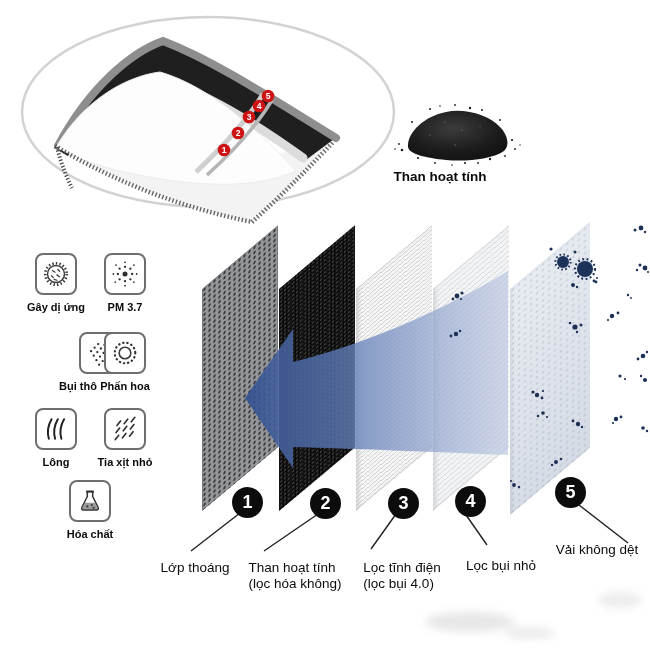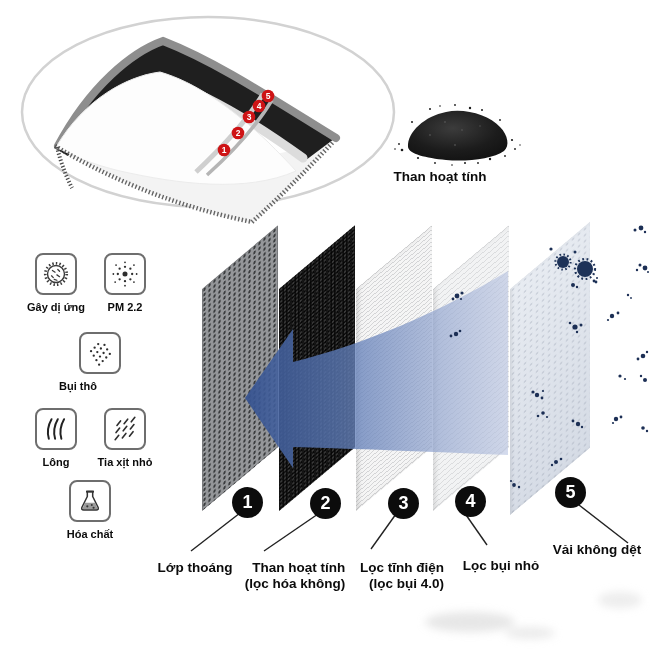--- a/index.html
+++ b/index.html
@@ -24,21 +24,21 @@
     background-image:radial-gradient(circle,rgba(125,135,155,.26) 1px,rgba(0,0,0,0) 1.4px),
                      linear-gradient(160deg,#e8ecf2,#d5dbe5);
     background-size:6px 6px,100% 100%;
     box-shadow:inset 2px 0 3px rgba(0,0,0,.08);}
   
   #overlay{position:absolute;left:0;top:0;z-index:5;pointer-events:none;}
   
   .num-circle{position:absolute;width:31px;height:31px;border-radius:50%;background:#0c0c0c;color:#fff;
     display:flex;align-items:center;justify-content:center;font-weight:bold;font-size:18px;z-index:6;}
   
-  .flabel{position:absolute;transform:translateX(-50%);text-align:right;font-weight:bold;font-size:13.5px;
+  .flabel{position:absolute;transform:translateX(-50%);text-align:left;font-weight:normal;font-size:13.5px;
     line-height:16px;white-space:nowrap;z-index:6;}
   
   .hz{position:absolute;width:42px;z-index:4;}
   .hz-box{width:38px;height:38px;border:2px solid #6e6e6e;border-radius:8px;background:#fff;
     display:flex;align-items:center;justify-content:center;}
   .hz-label{position:absolute;top:48px;left:50%;transform:translateX(-50%);font-weight:bold;
     font-size:11px;white-space:nowrap;}
   
   #coal-label{position:absolute;left:440px;top:169px;transform:translateX(-50%);
     font-weight:bold;font-size:13.5px;white-space:nowrap;z-index:6;}
@@ -299,21 +299,21 @@
         <circle cx="19" cy="6" r="1"></circle>
           <circle cx="29" cy="9" r="1"></circle>
           <circle cx="32" cy="19" r="1"></circle>
         <circle cx="29" cy="28" r="1"></circle>
           <circle cx="19" cy="32" r="1"></circle>
           <circle cx="8" cy="28" r="1"></circle>
         <circle cx="6" cy="19" r="1"></circle>
           <circle cx="9" cy="9" r="1"></circle>
       </svg>
     </div>
-    <div class="hz-label">PM 2.2</div>
+    <div class="hz-label">PM 3.7</div>
   </div>
 
   <div class="hz" style="left:35px;top:332px;padding-left:44px;">
     <div class="hz-box">
       <svg width="34" height="34" viewBox="0 0 38 38" fill="#2e2e2e">
         <g>
           <circle cx="9" cy="17" r="1.3"></circle>
             <circle cx="13" cy="13" r="1.3"></circle>
             <circle cx="17" cy="9" r="1.3"></circle>
           <circle cx="12" cy="22" r="1.3"></circle>
@@ -327,20 +327,29 @@
           <circle cx="18" cy="32" r="1.3"></circle>
             <circle cx="22" cy="28" r="1.3"></circle>
             <circle cx="26" cy="24" r="1.3"></circle>
             <circle cx="30" cy="20" r="1.3"></circle>
         </g>
       </svg>
     </div>
     <div class="hz-label">Bụi thô</div>
   </div>
 
+  <div class="hz" style="left:104px;top:332px;">
+    <div class="hz-box">
+      <svg width="34" height="34" viewBox="0 0 38 38">
+        <circle cx="19" cy="19" r="6.5" fill="none" stroke="#3a3a3a" stroke-width="1.8"></circle>
+        <circle cx="19" cy="19" r="11.5" fill="none" stroke="#2e2e2e" stroke-width="2.4" stroke-dasharray="0.5 4.2" stroke-linecap="round"></circle>
+      </svg>
+    </div>
+    <div class="hz-label">Phấn hoa</div>
+  </div>
 
   <div class="hz" style="left:35px;top:408px;">
     <div class="hz-box">
       <svg width="34" height="34" viewBox="0 0 38 38" fill="none" stroke="#222" stroke-width="2.2" stroke-linecap="round">
         <path d="M 11,30 C 9,23 10,15 14,8"></path>
         <path d="M 18,30 C 16,23 17,15 21,8"></path>
         <path d="M 25,30 C 23,23 24,15 28,8"></path>
       </svg>
     </div>
     <div class="hz-label">Lông</div>

